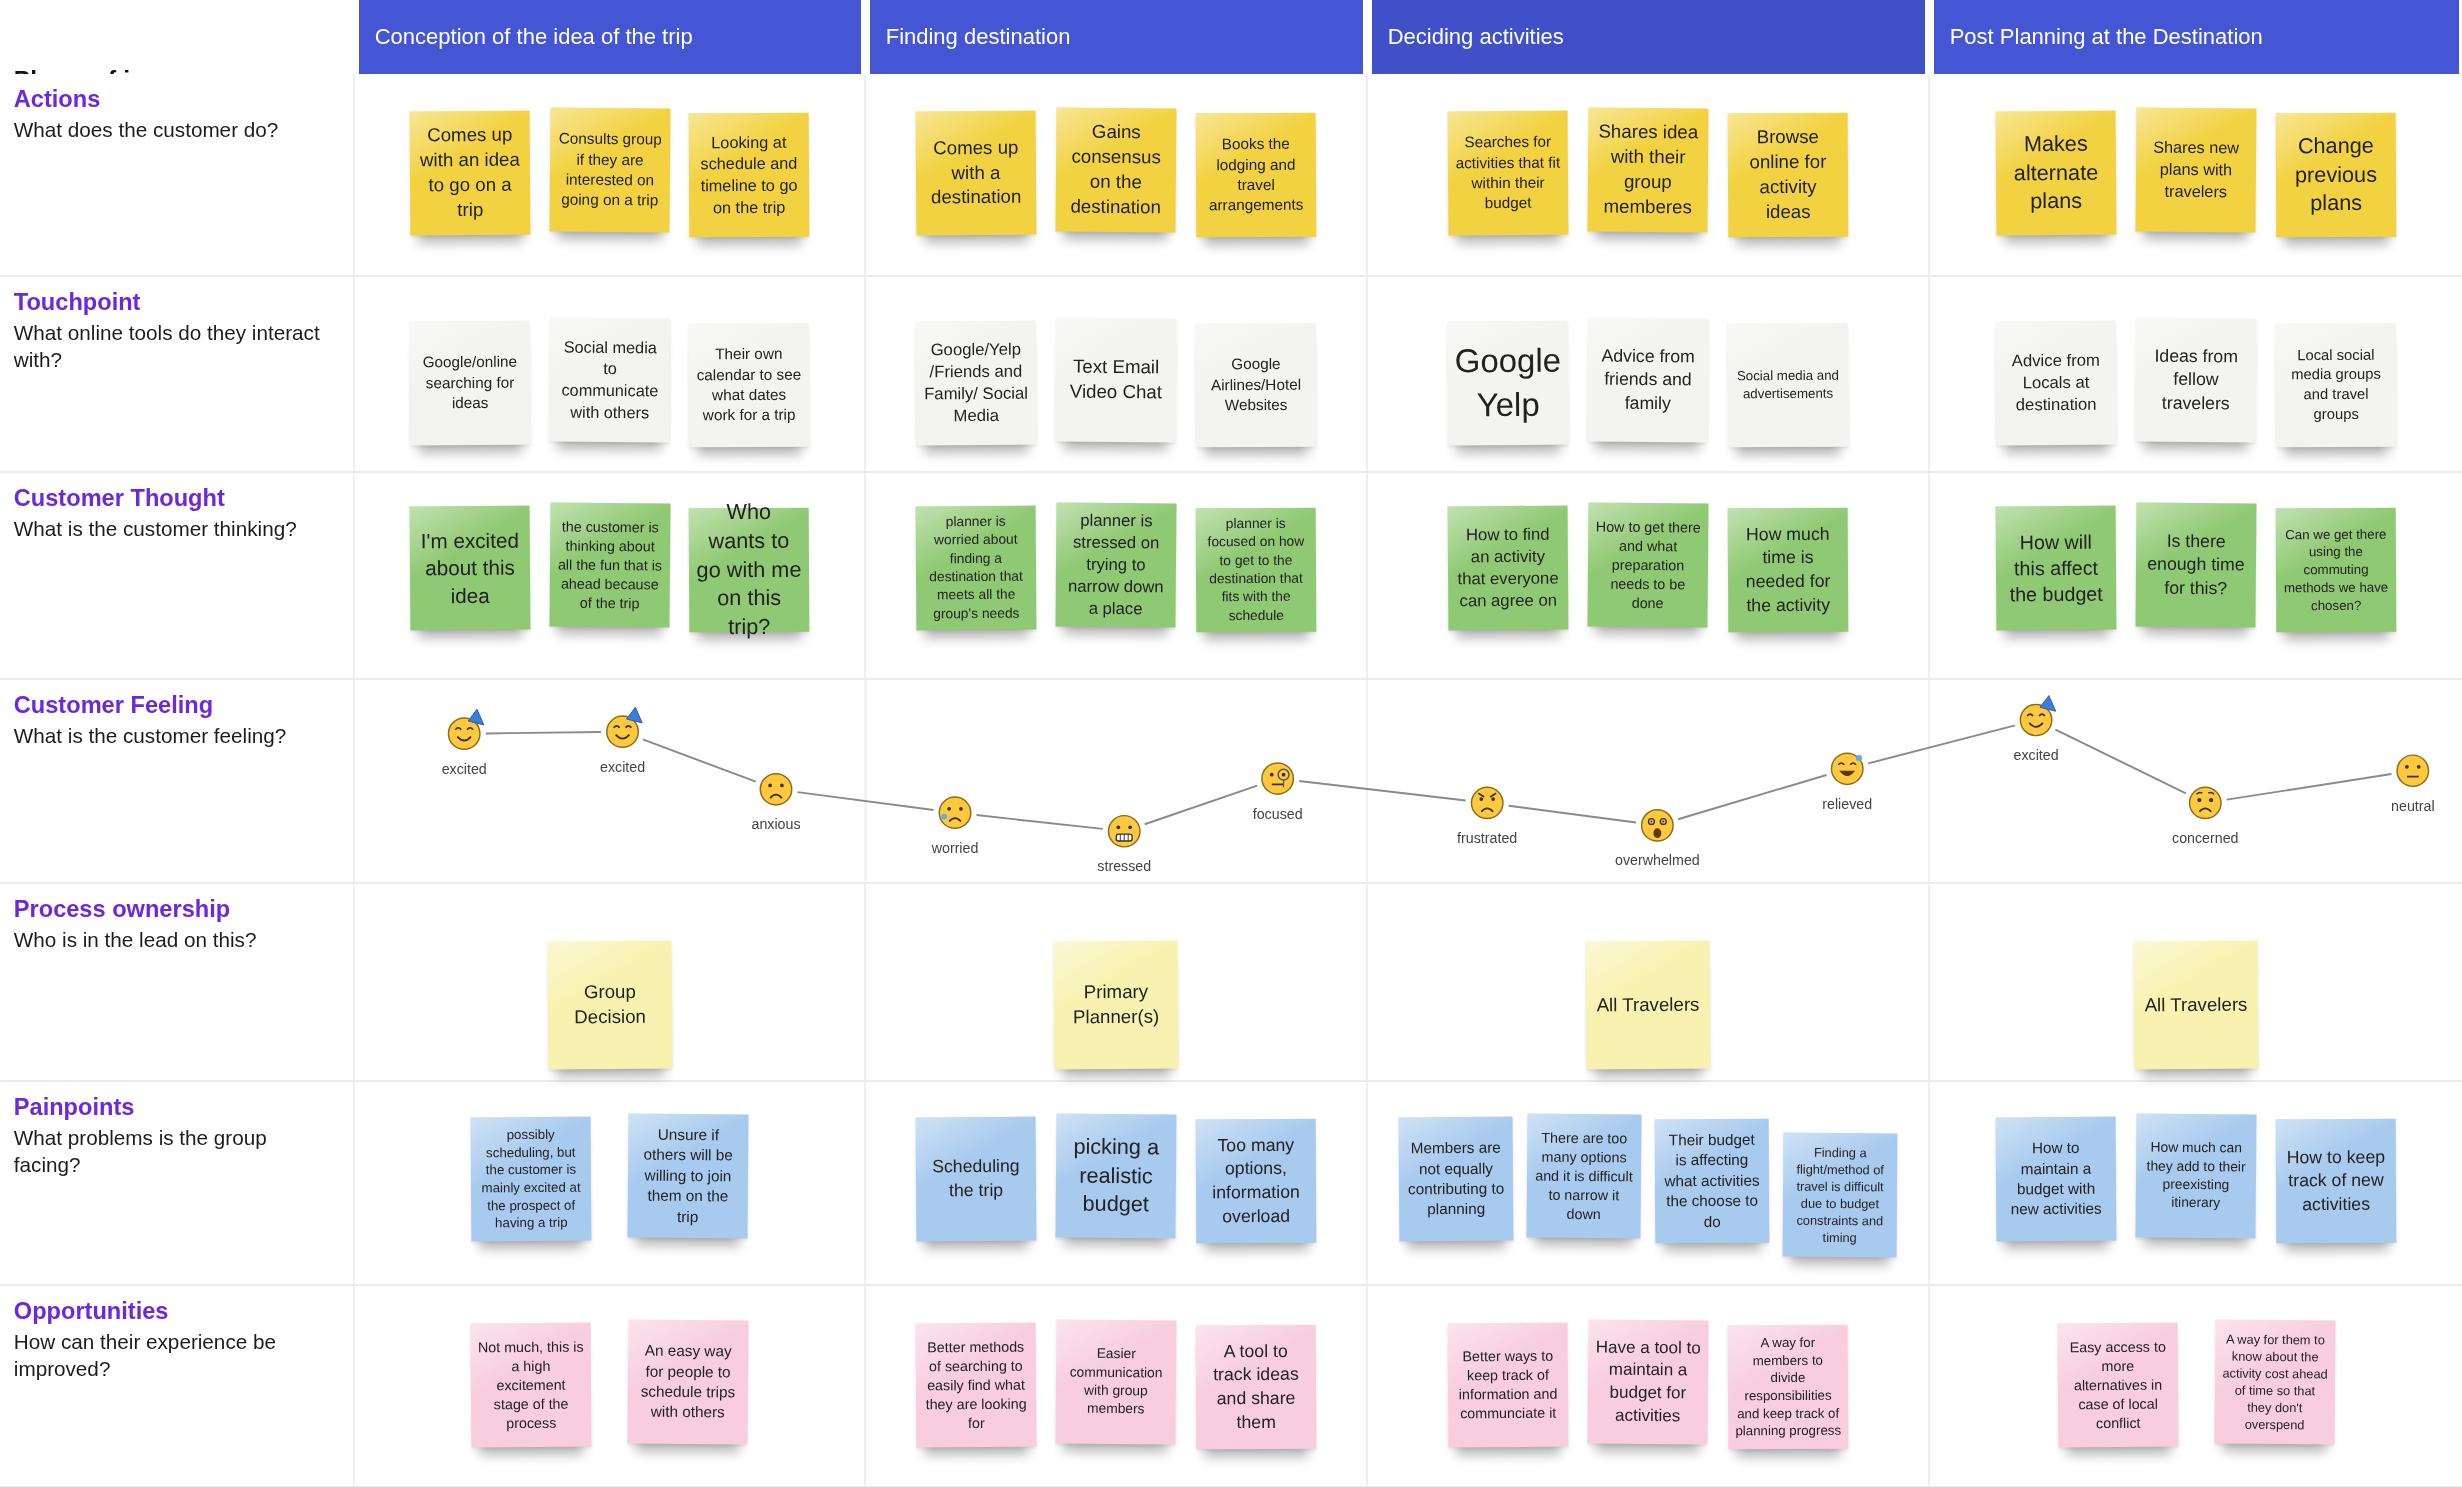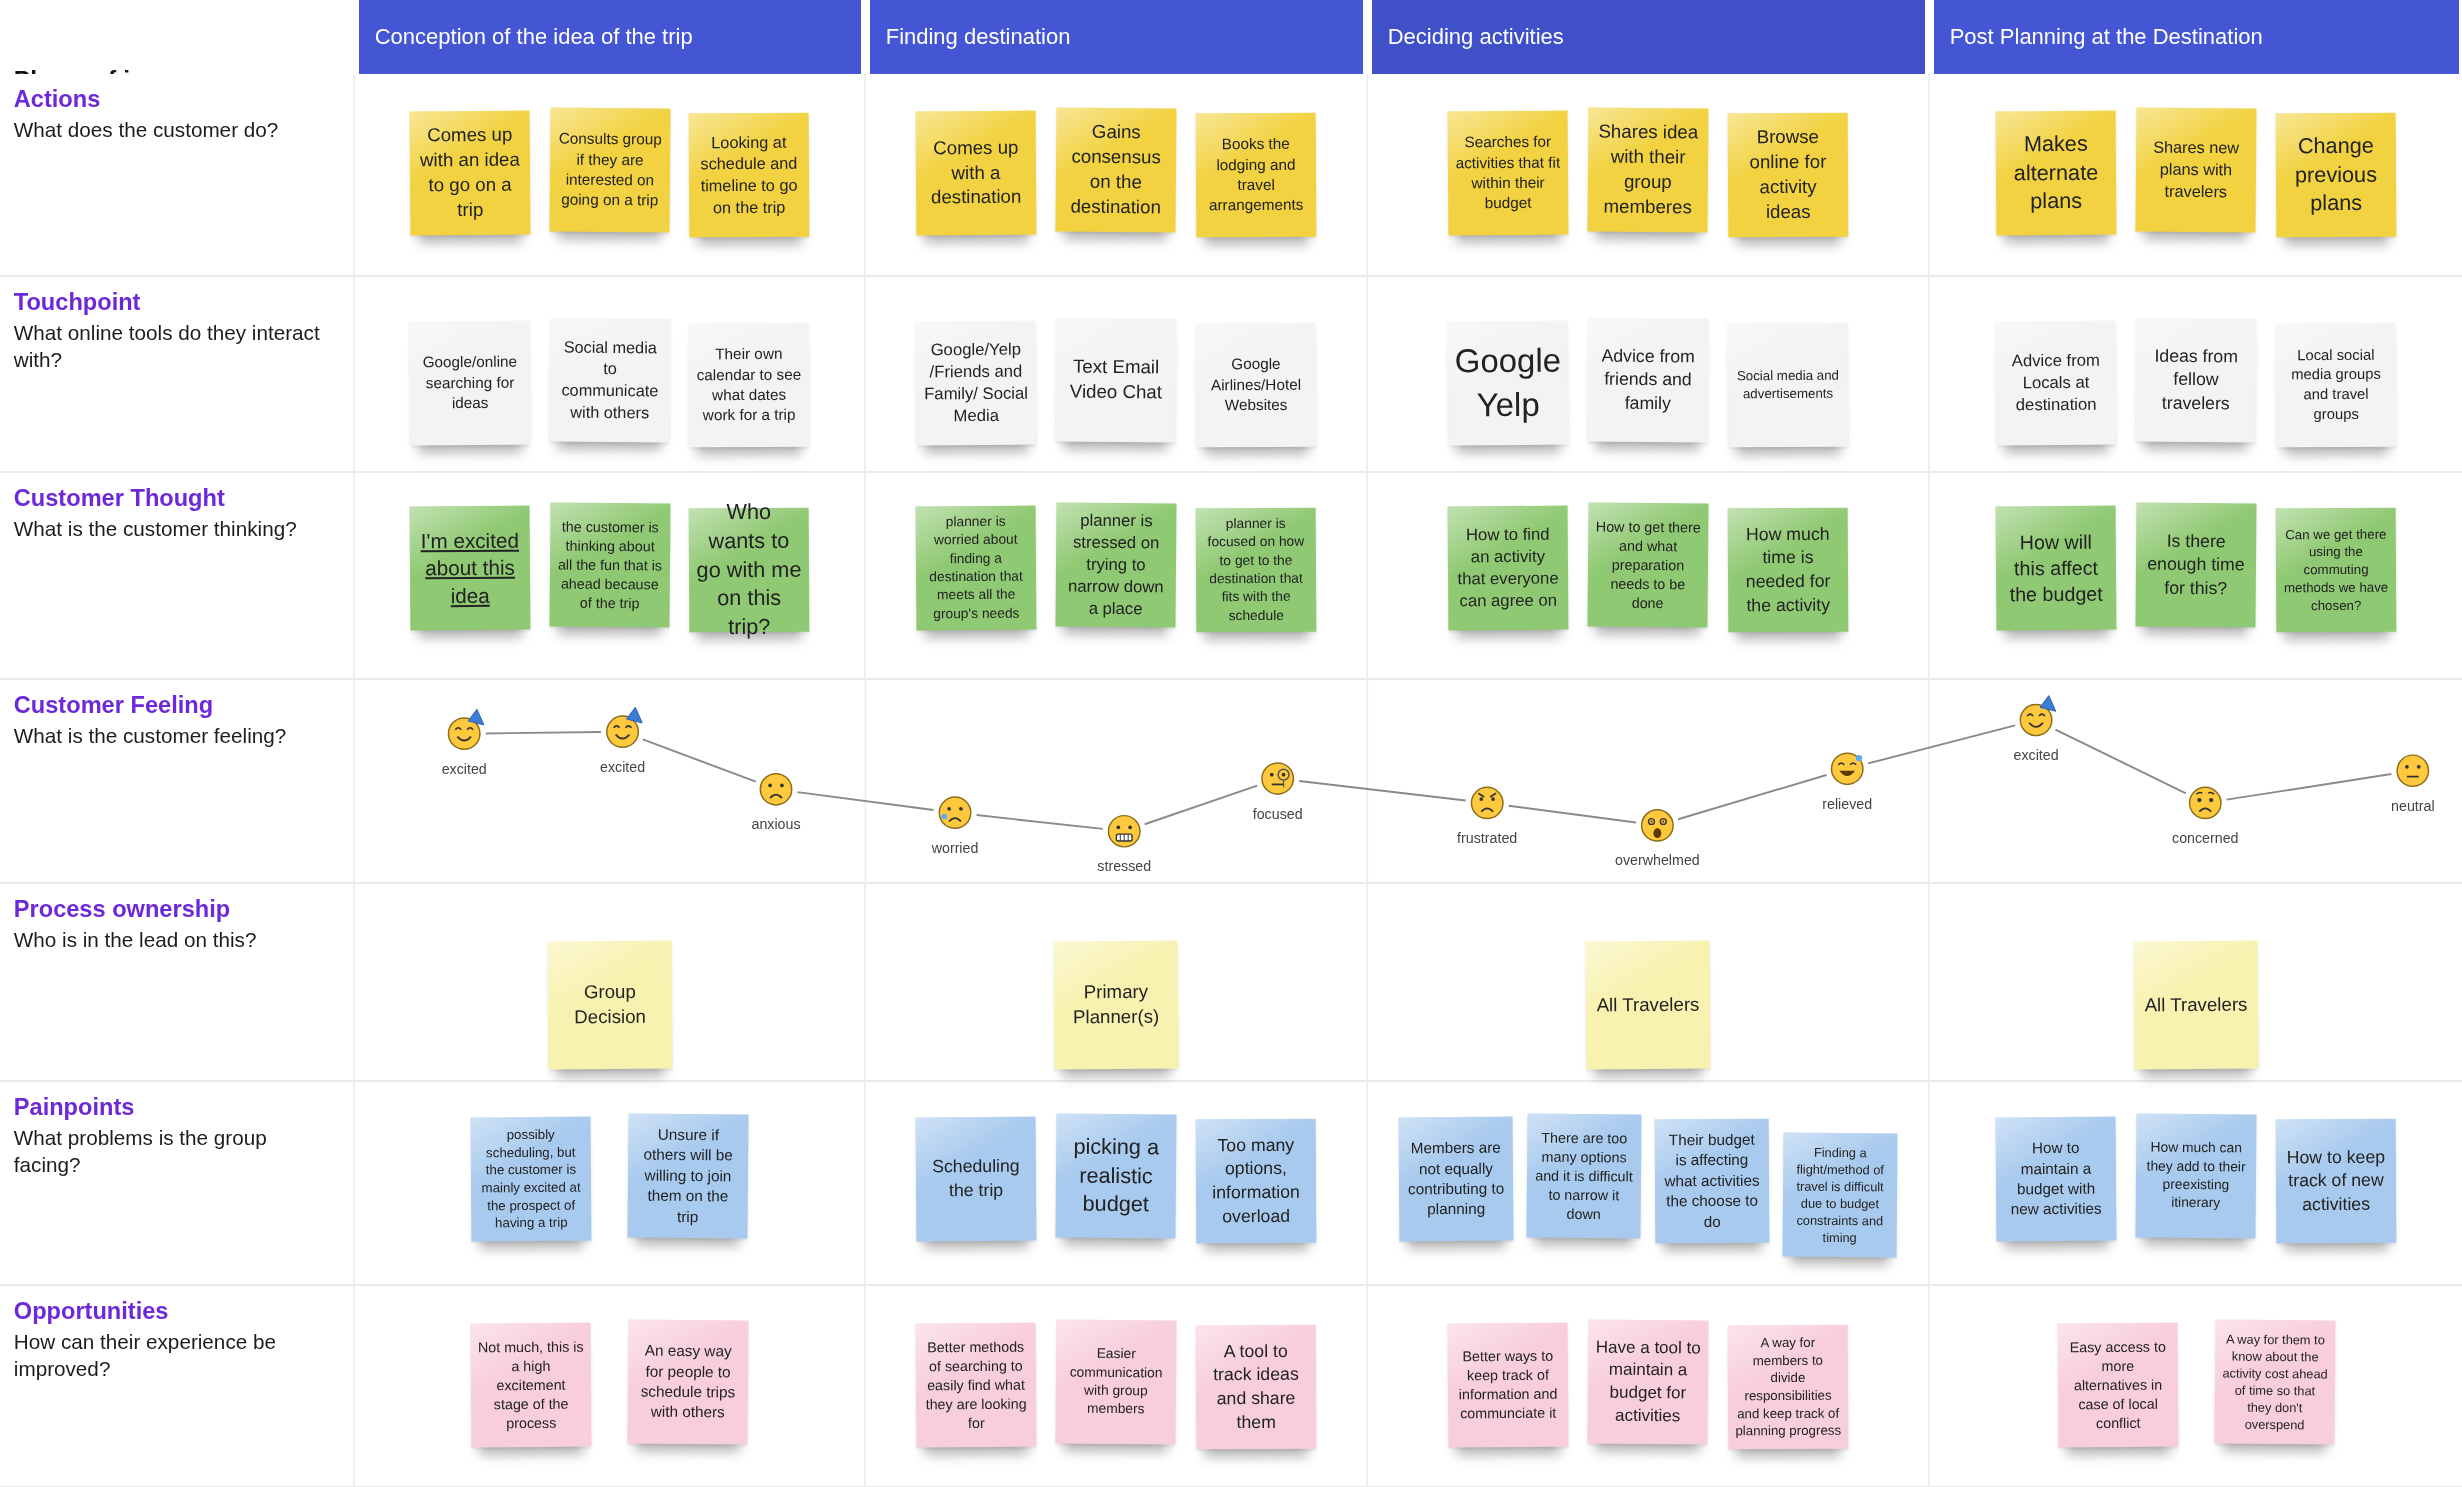--- a/index.html
+++ b/index.html
@@ -122,21 +122,21 @@
         <div class="note" style="background-color: rgb(243, 243, 241); font-size: 14.8px;">Local social media groups and travel groups</div>
       </div>
     </div>
 
   <div class="lcell">
     <div class="row-title">Customer Thought</div>
     <div class="row-q">What is the customer thinking?</div>
   </div>
   <div class="cell r-thought">
       <div class="notes">
-        <div class="note" style="background-color: rgb(144, 201, 115); font-size: 20.7px; text-decoration: underline;">I'm excited about this idea</div>
+        <div class="note" style="background-color: rgb(144, 201, 115); font-size: 20.7px;">I'm excited about this idea</div>
         <div class="note" style="background-color: rgb(144, 201, 115); font-size: 14.3px;">the customer is thinking about all the fun that is ahead because of the trip</div>
         <div class="note" style="background-color: rgb(144, 201, 115); font-size: 21.7px;">Who wants to go with me on this trip?</div>
       </div>
     </div>
   <div class="cell r-thought">
       <div class="notes">
         <div class="note" style="background-color: rgb(144, 201, 115); font-size: 13.8px;">planner is worried about finding a destination that meets all the group's needs</div>
         <div class="note" style="background-color: rgb(144, 201, 115); font-size: 16.7px;">planner is stressed on trying to narrow down a place</div>
         <div class="note" style="background-color: rgb(144, 201, 115); font-size: 13.8px;">planner is focused on how to get to the destination that fits with the schedule</div>
       </div>

